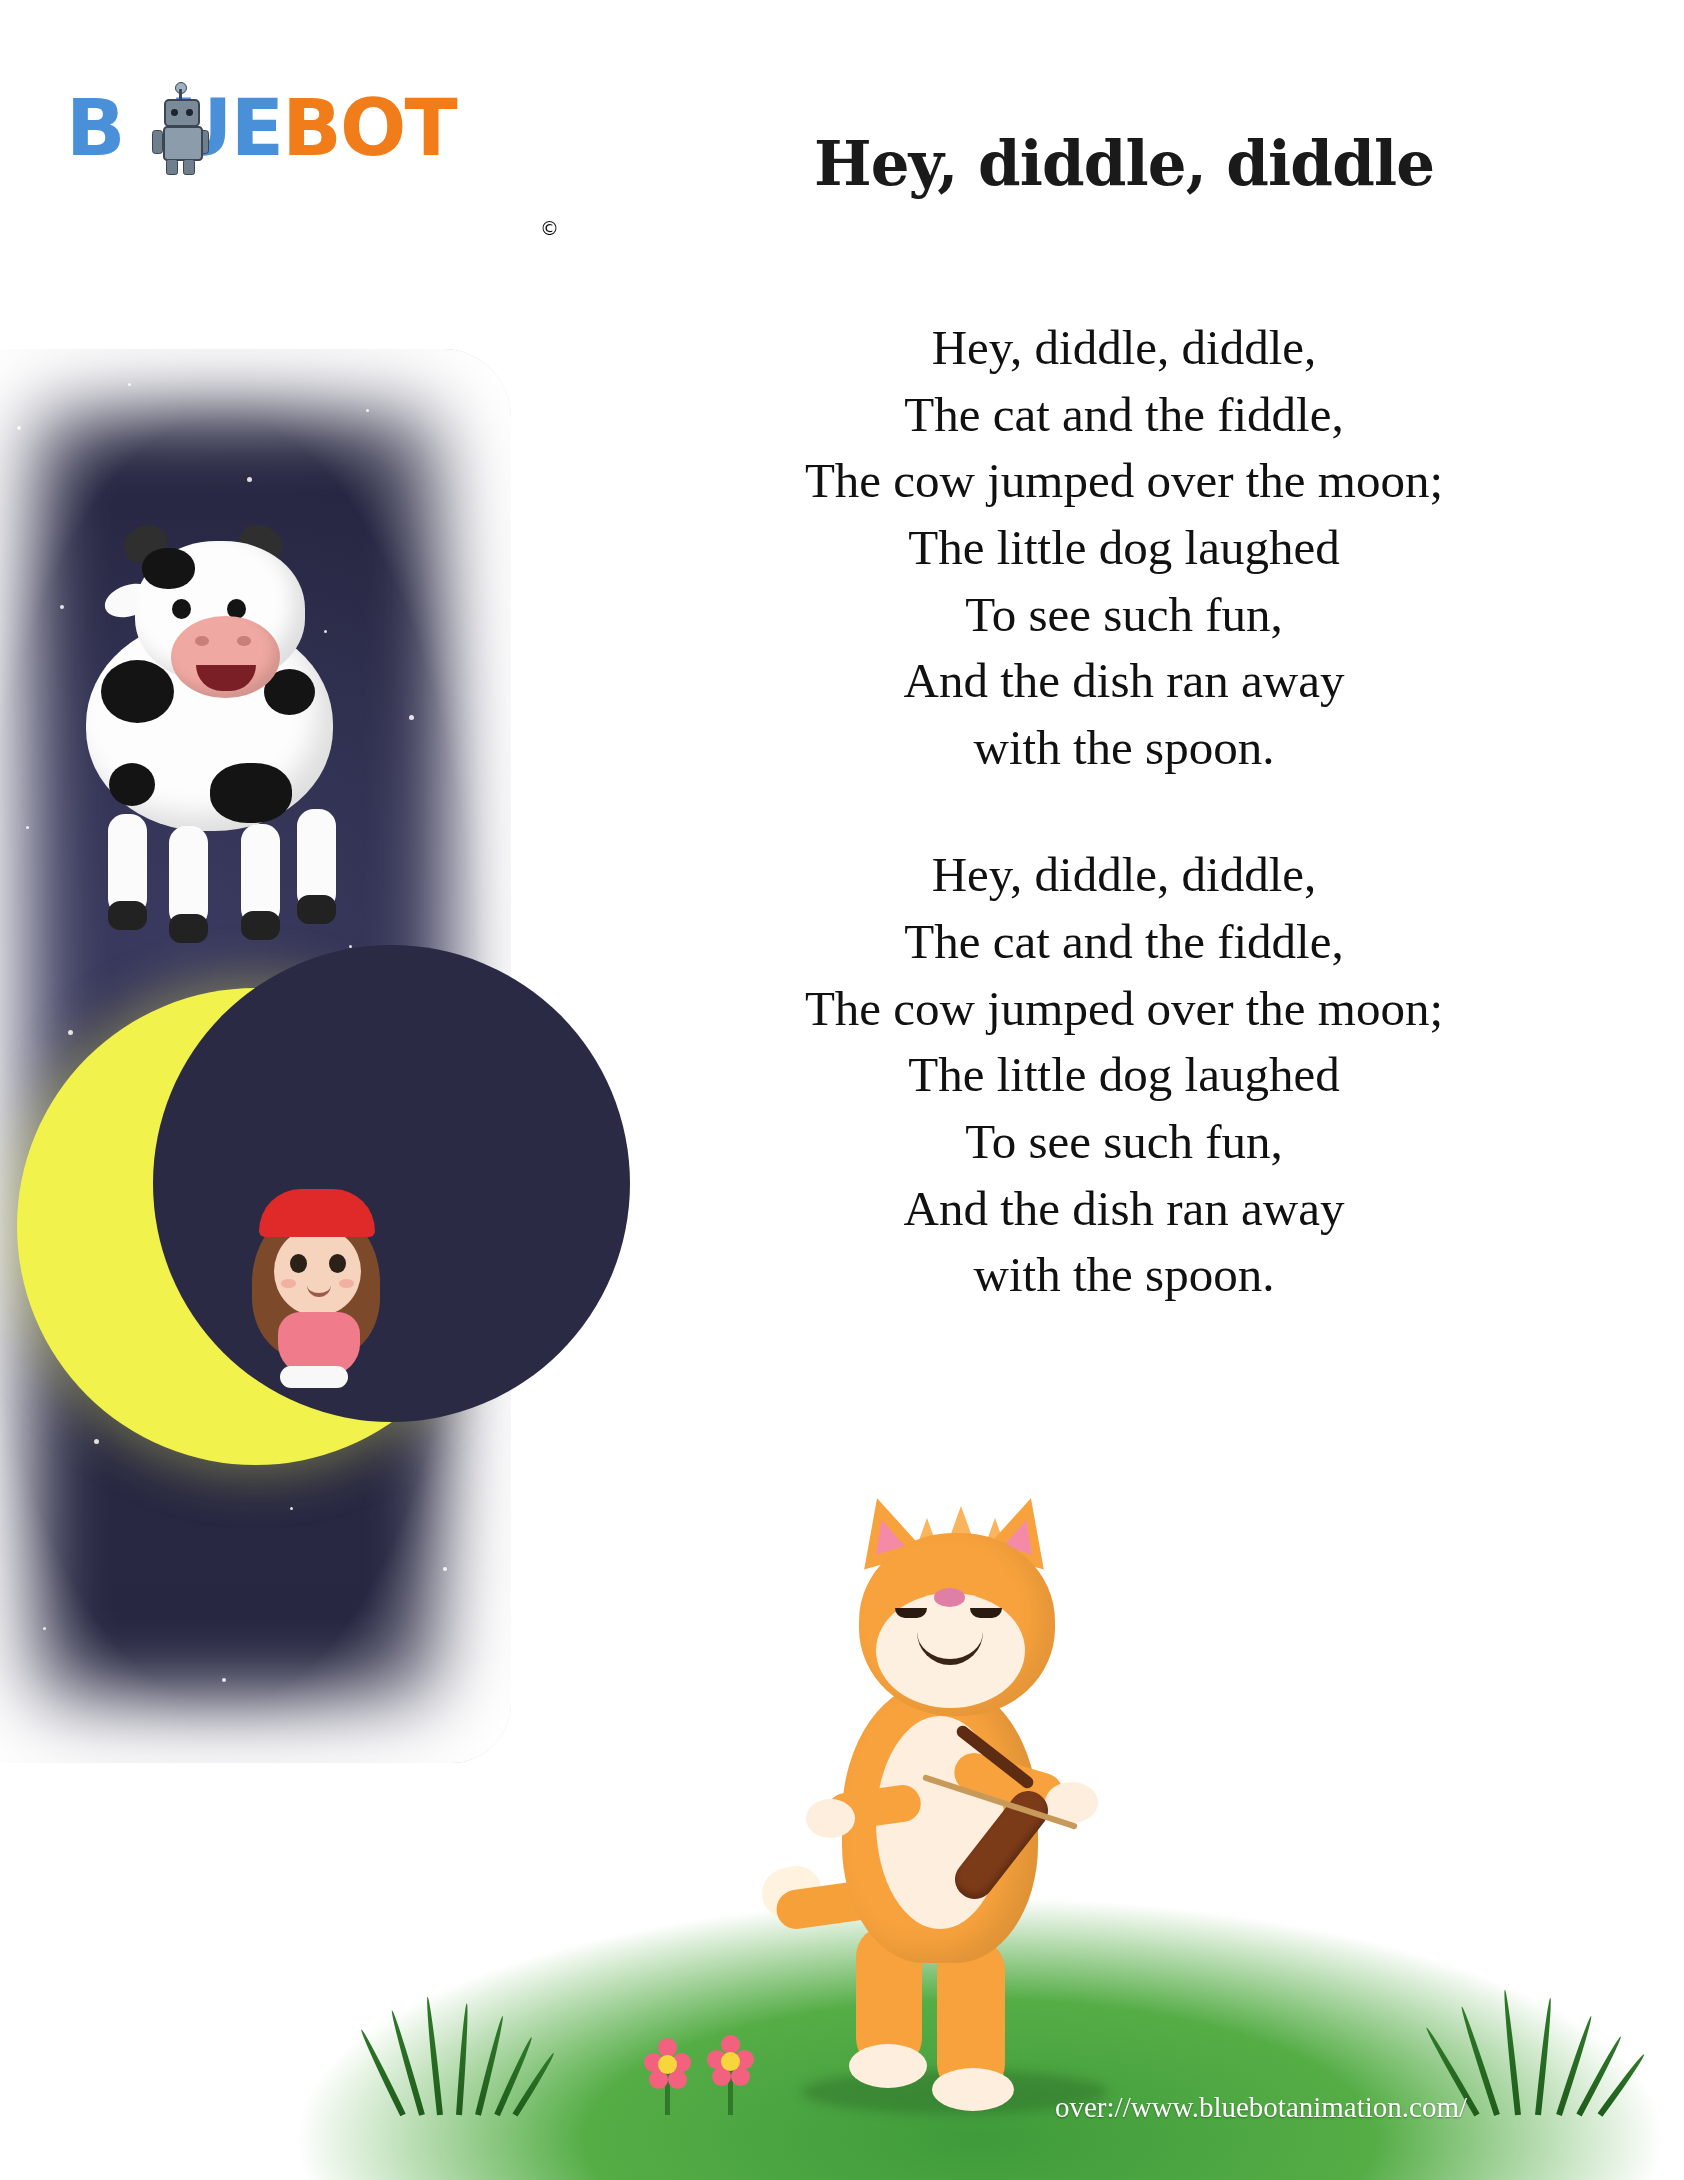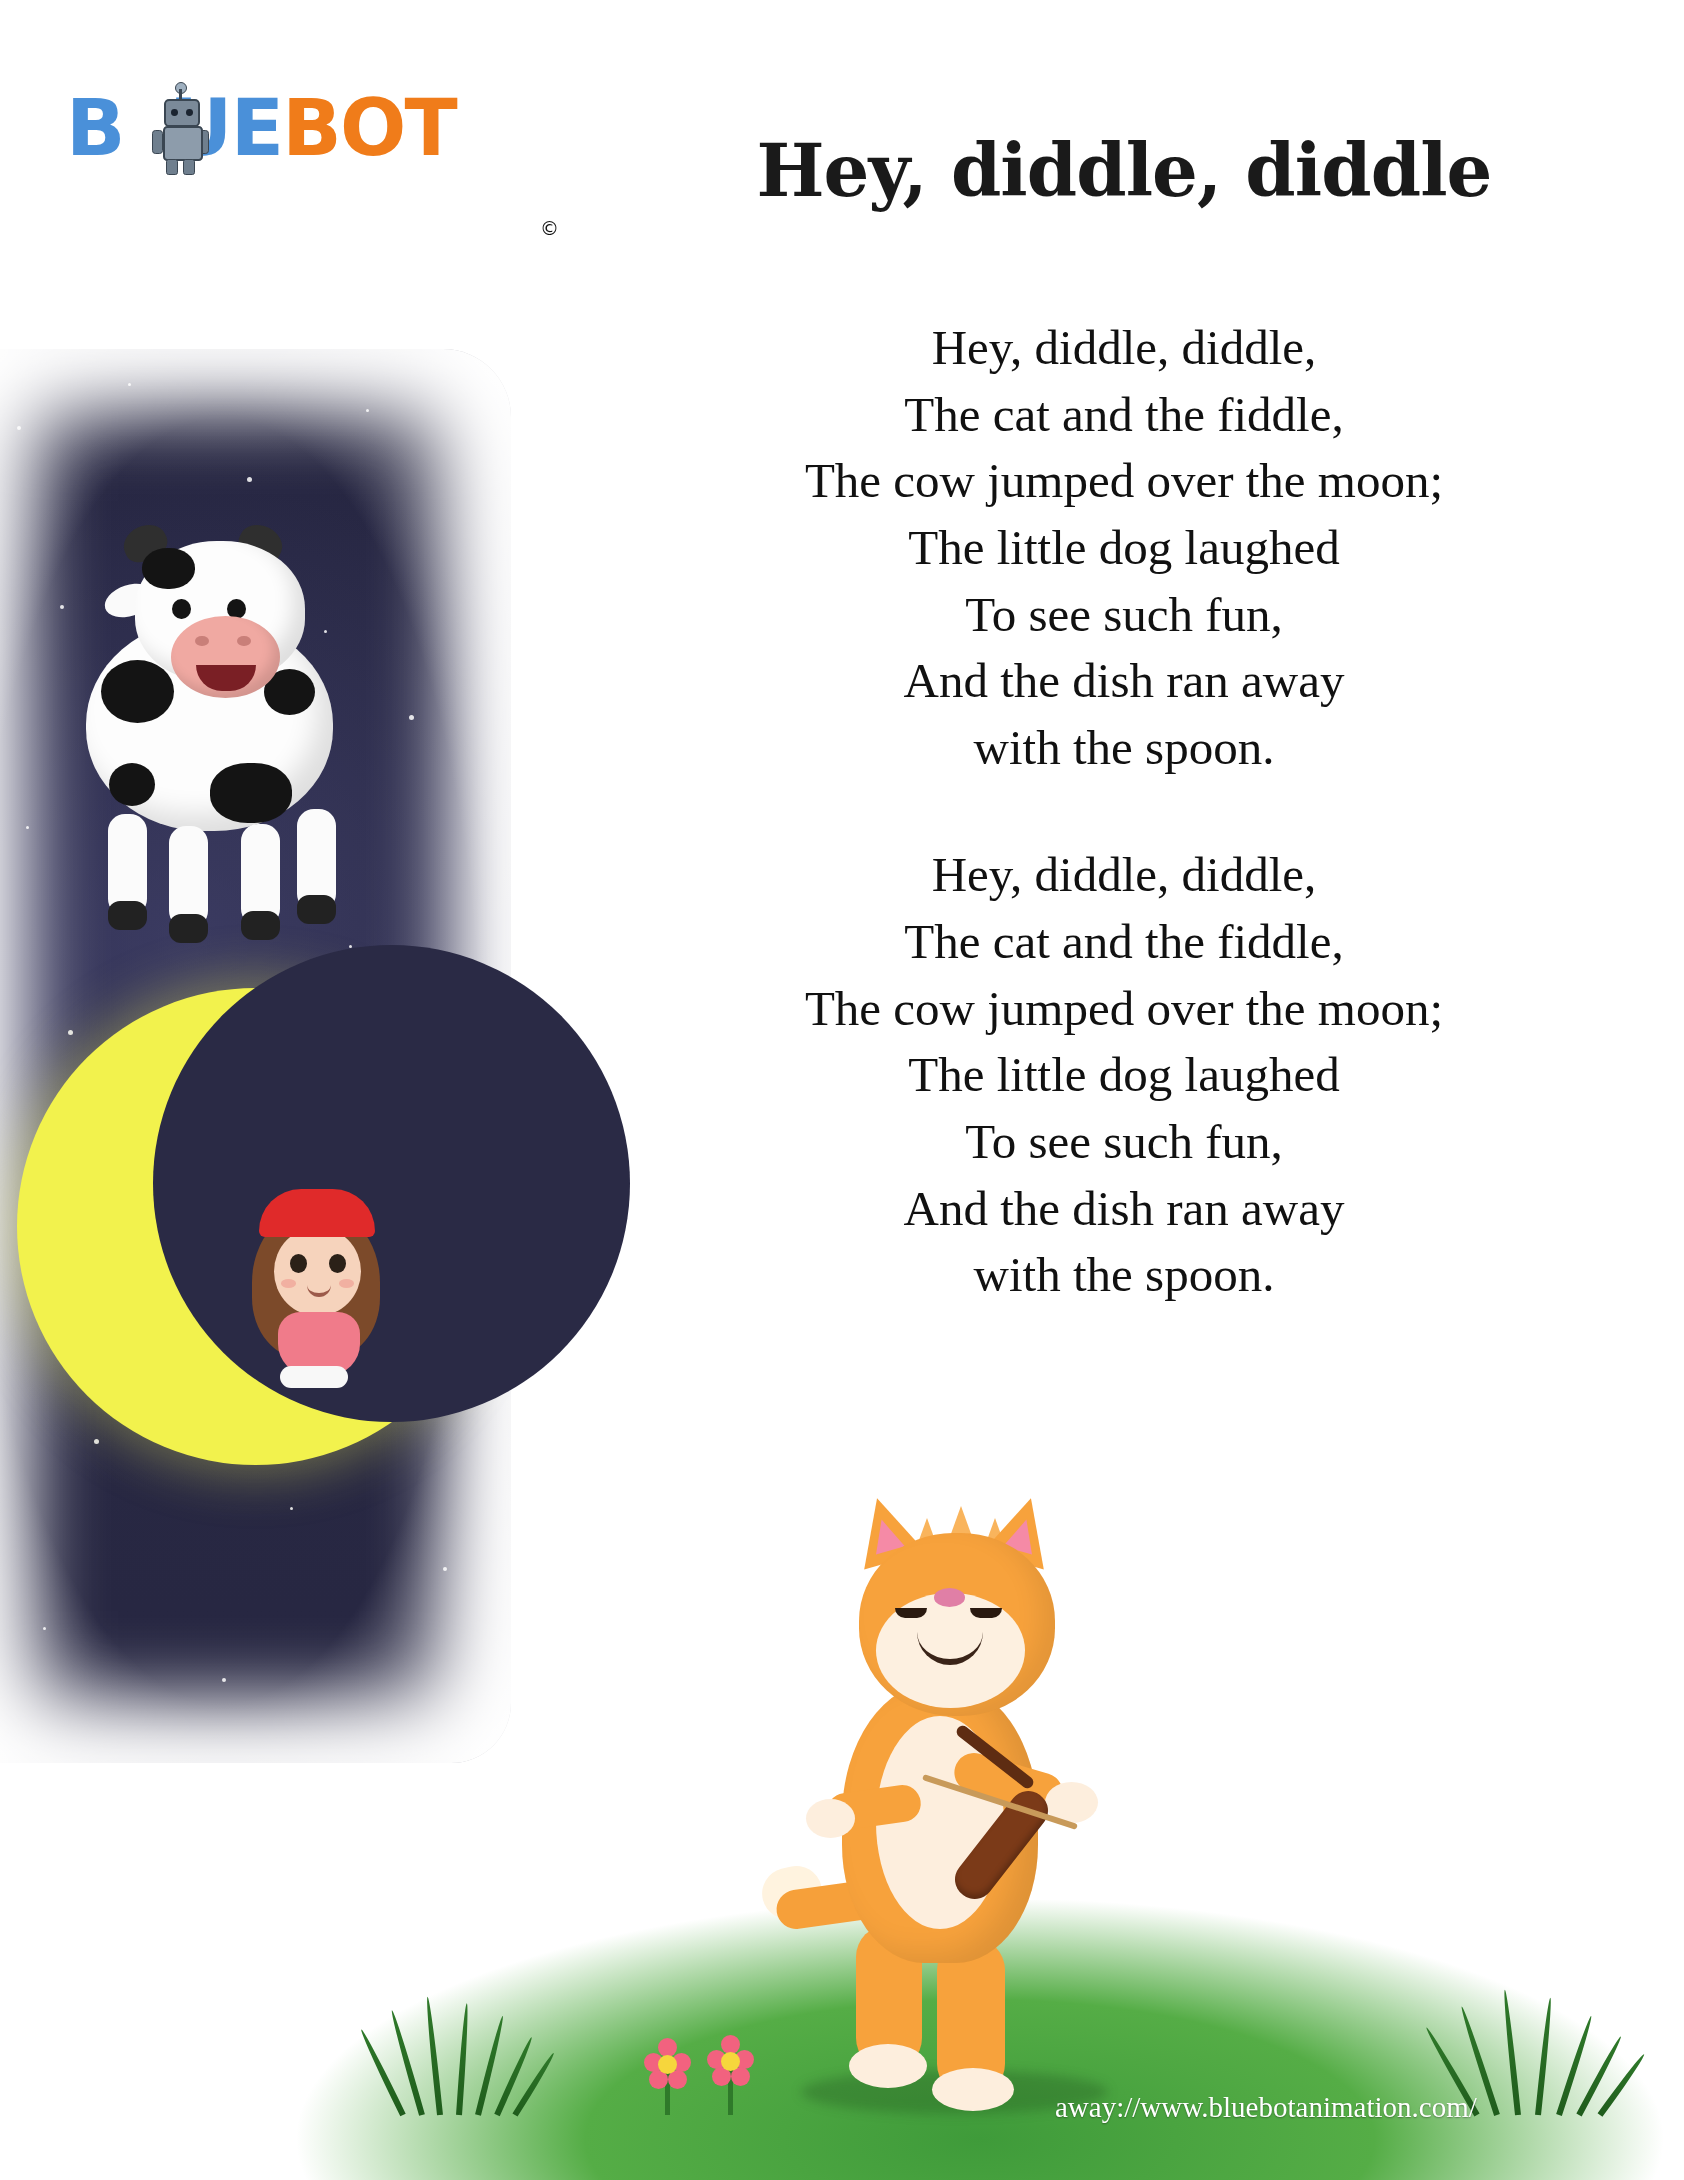--- a/index.html
+++ b/index.html
@@ -127,21 +127,21 @@
   .robot .leg.r { right: 12px; }
 
   .doc-title {
     position: absolute;
     left: 647px;
     top: 128px;
     width: 954px;
     text-align: center;
     font-family: "DejaVu Serif", serif;
     font-weight: bold;
-    font-size: 72px;
+    font-size: 61px;
     color: #1a1a1a;
     letter-spacing: -0.9px;
   }
 
   
   .night {
     position: absolute;
     left: -34px;
     top: 349px;
     width: 545px;
@@ -791,14 +791,14 @@
   <span class="ear-in l"></span>
   <span class="ear-in r"></span>
   <span class="head"></span>
   <span class="muzzle"></span>
   <span class="nose"></span>
   <span class="eye l"></span>
   <span class="eye r"></span>
   <span class="smile"></span>
 </div>
 
-<div class="site-url">away://www.bluebotanimation.com/</div>
+<div class="site-url">over://www.bluebotanimation.com/</div>
 
 
 </body></html>

